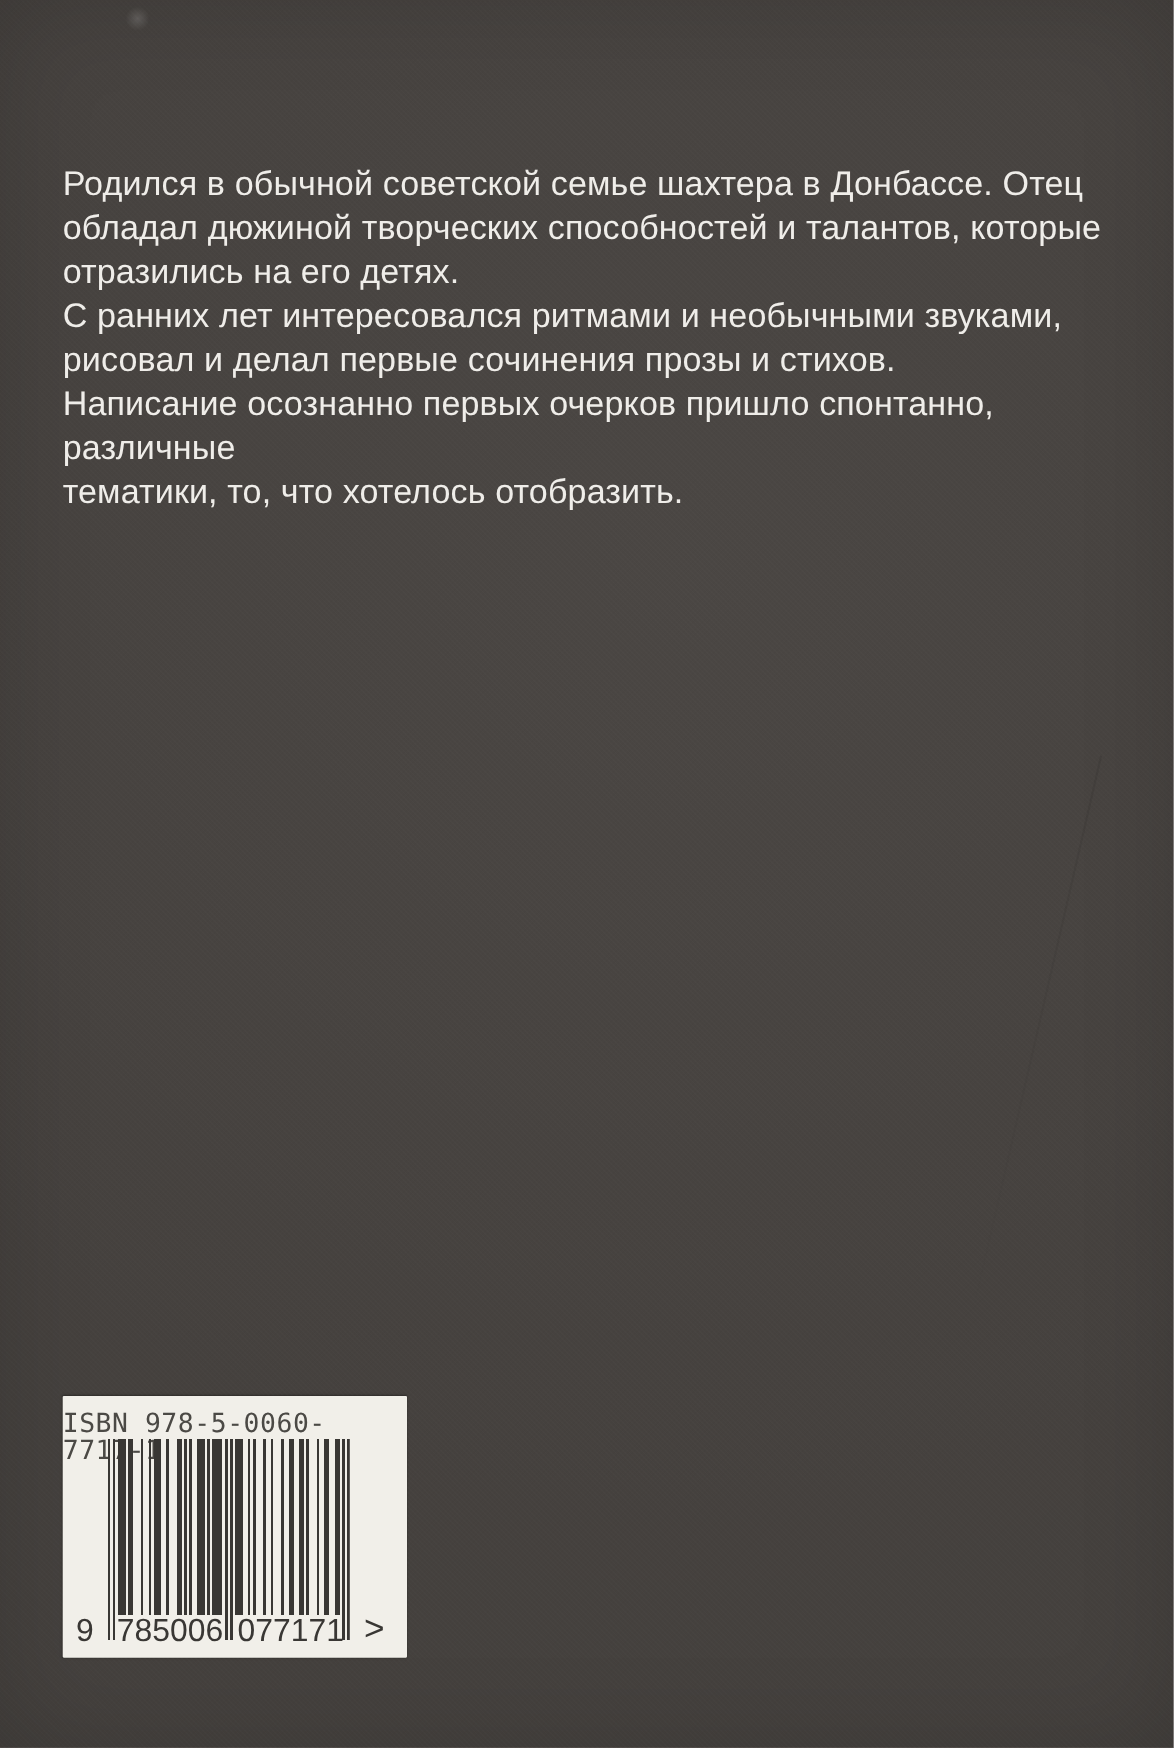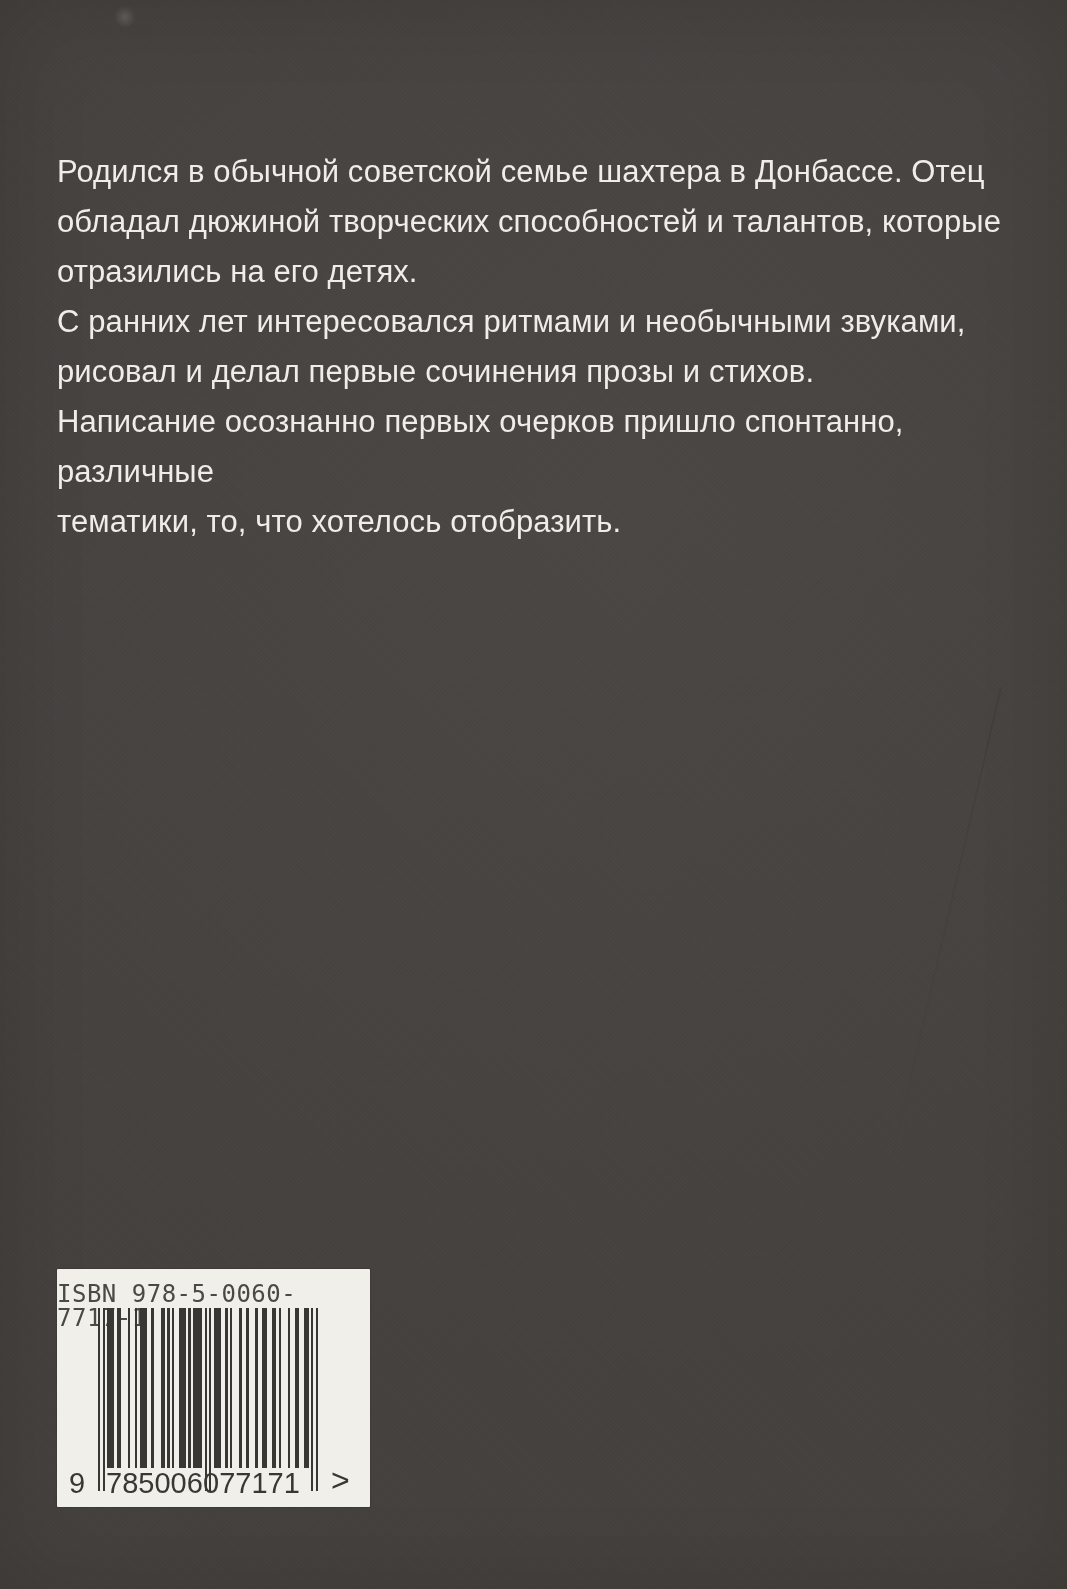--- a/index.html
+++ b/index.html
@@ -40,21 +40,21 @@
     transform: rotate(13deg);
     opacity: 0.45;
   }
   .para {
     position: absolute;
     left: 57px;
     width: 990px;
     margin: 0;
     color: var(--cover-text, #efede9);
     font-size: 31px;
-    line-height: 50px;
+    line-height: 40px;
     white-space: pre-line;
     letter-spacing: 0.1px;
   }
   .bio { top: 147px; }
   .synopsis { top: 649px; }
 
   .barcode-label {
     position: absolute;
     left: 57px;
     top: 1269px;
@@ -84,21 +84,21 @@
   .bars rect { fill: var(--bar-color, #393734); }
   .bc-digit {
     position: absolute;
     font-family: "Liberation Sans", sans-serif;
     font-size: 29px;
     line-height: 30px;
     color: var(--bar-color, #393734);
   }
   .bc-first { left: 12px;  top: 199px; }
   .bc-g1    { left: 49px;  top: 199px; width: 97px; text-align: center; }
-  .bc-g2    { left: 146px; top: 199px; width: 97px; text-align: left; }
+  .bc-g2    { left: 159px; top: 199px; width: 97px; text-align: left; }
   .bc-gt    { left: 274px; top: 196px; font-size: 32px; }
 </style>
 </head>
 <body>
 
 <div class="cover">
   <div class="smudge"></div>
   <div class="crease"></div>
 
   <p class="para bio">Родился в обычной советской семье шахтера в Донбассе. Отец

